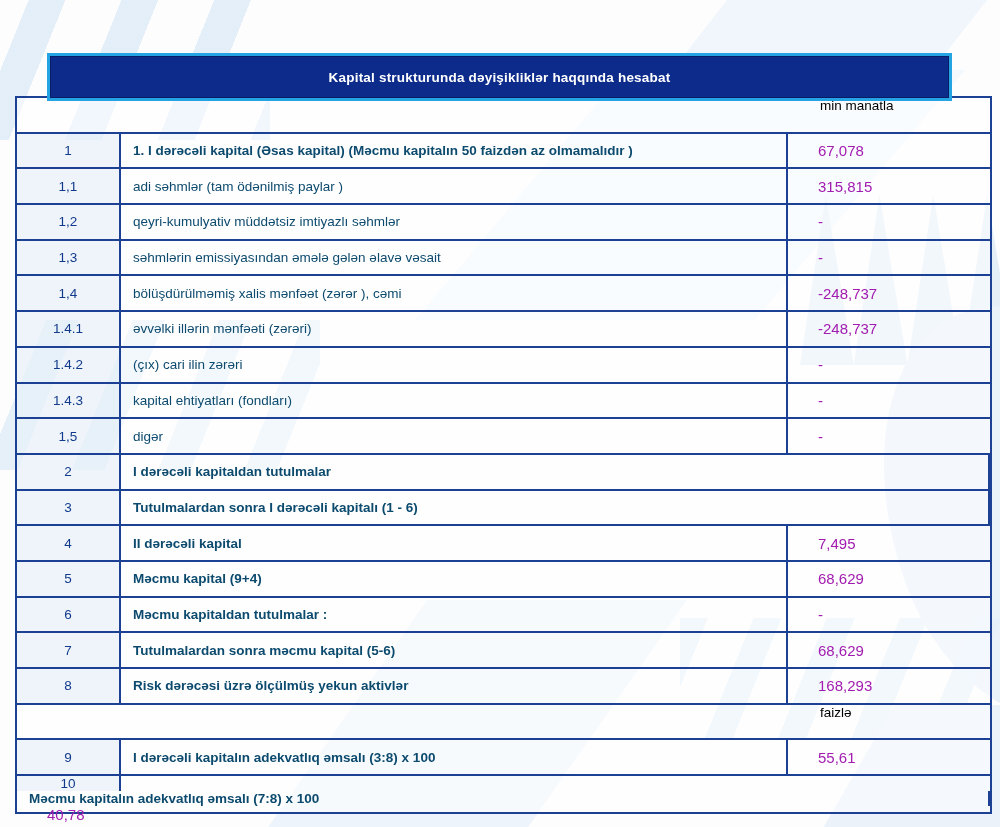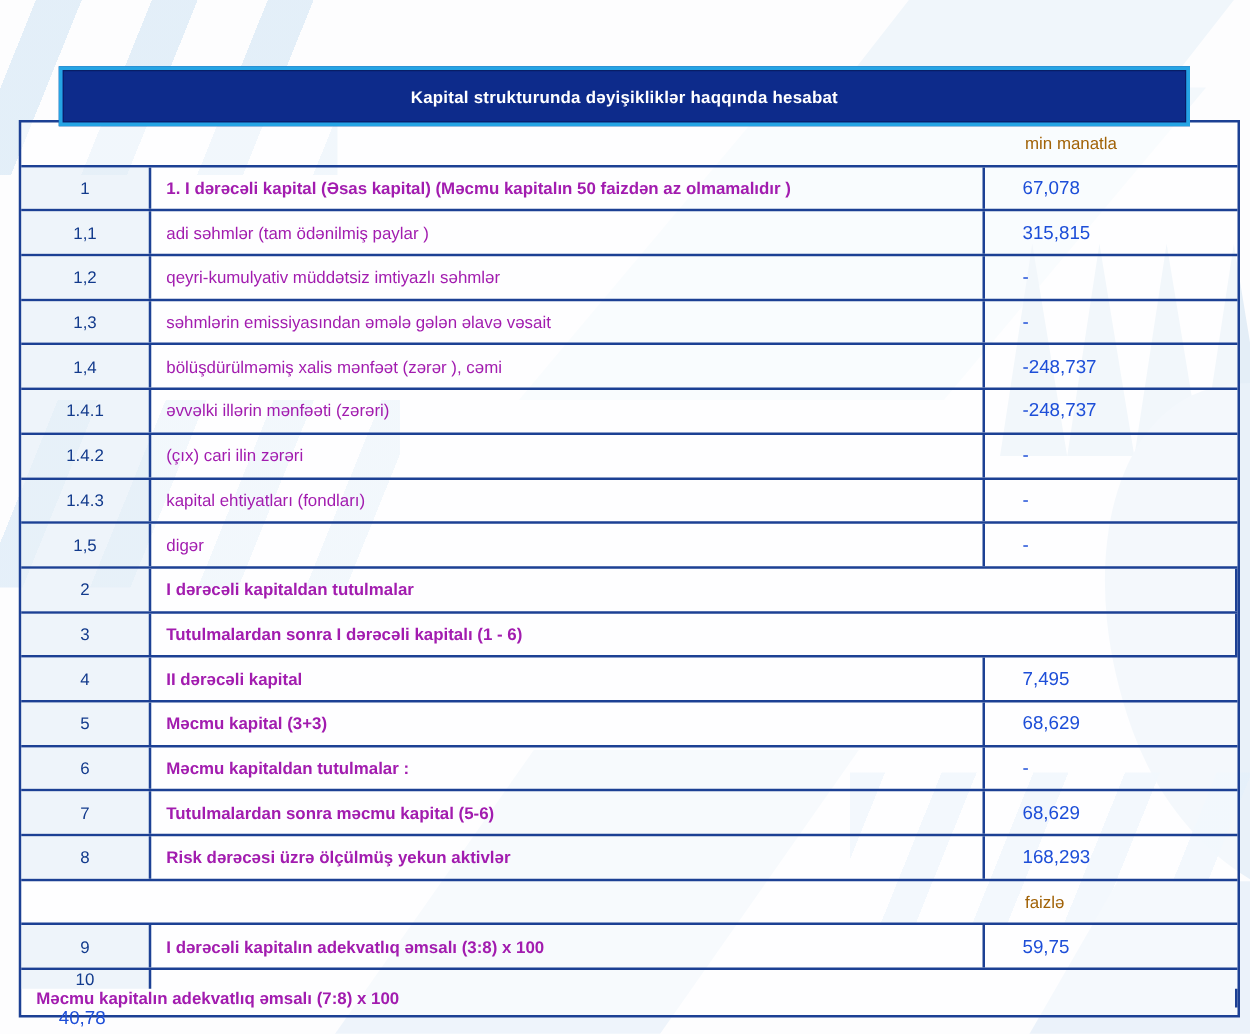--- a/index.html
+++ b/index.html
@@ -38,26 +38,26 @@
     position:absolute;left:15px;top:96px;width:977px;z-index:1;box-sizing:border-box;
     border:2px solid #1c4094;background:rgba(255,255,255,.5);
   }
   .row{display:flex;height:35.7px;border-bottom:2px solid #1c4094;box-sizing:border-box;align-items:stretch;}
   .row:last-child{border-bottom:none;flex-direction:column;}
   .c1{width:104px;border-right:2px solid #1c4094;box-sizing:border-box;
       display:flex;align-items:center;justify-content:center;
       font-size:13.5px;color:#123a8c;background:rgba(213,228,243,.38);}
   .c2{flex:1;border-right:2px solid #1c4094;box-sizing:border-box;
       display:flex;align-items:center;padding-left:12px;
-      font-size:13.5px;color:#a21caf;}
+      font-size:13.5px;color:#0c4a6e;}
   .c3{width:202px;box-sizing:border-box;display:flex;align-items:center;
-      padding-left:30px;font-size:15px;color:#1d4ed8;}
+      padding-left:30px;font-size:15px;color:#a21caf;}
   .b .c2{font-weight:bold;}
-  .unitrow{display:flex;align-items:center;height:35.7px;border-bottom:2px solid #1c4094;
-      box-sizing:border-box;padding-left:803px;font-size:13.5px;color:#a16207;}
+  .unitrow{display:flex;align-items:flex-start;height:35.7px;border-bottom:2px solid #1c4094;
+      box-sizing:border-box;padding-left:803px;font-size:13.5px;color:#000000;}
 </style>
 </head>
 <body>
 
 <div class="wm" id="wm1"></div>
 <div class="wm" id="wm2"></div>
 <div class="wm" id="wm9"></div>
 <div class="wm" id="wm3"></div>
 <div class="wm" id="wm4"></div>
 <div class="wm" id="wm5"></div>
@@ -128,21 +128,21 @@
     <div class="c1">3</div>
     <div class="c2">Tutulmalardan  sonra I dərəcəli kapitalı (1 - 6)</div>
   </div>
   <div class="row b">
     <div class="c1">4</div>
     <div class="c2">II dərəcəli  kapital</div>
     <div class="c3">7,495</div>
   </div>
   <div class="row b">
     <div class="c1">5</div>
-    <div class="c2">Məcmu kapital (3+3)</div>
+    <div class="c2">Məcmu kapital (9+4)</div>
     <div class="c3">68,629</div>
   </div>
   <div class="row b">
     <div class="c1">6</div>
     <div class="c2">Məcmu kapitaldan tutulmalar :</div>
     <div class="c3">-</div>
   </div>
   <div class="row b">
     <div class="c1">7</div>
     <div class="c2">Tutulmalardan sonra məcmu kapital (5-6)</div>
@@ -154,21 +154,21 @@
     <div class="c3">168,293</div>
   </div>
 
   <div class="unitrow">
     <span>faizlə</span>
   </div>
 
   <div class="row b">
     <div class="c1">9</div>
     <div class="c2">I dərəcəli  kapitalın  adekvatlıq əmsalı (3:8) x 100</div>
-    <div class="c3">59,75</div>
+    <div class="c3">55,61</div>
   </div>
   <div class="row b">
     <div class="c1">10</div>
     <div class="c2">Məcmu kapitalın  adekvatlıq  əmsalı (7:8) x 100</div>
     <div class="c3">40,78</div>
   </div>
 
 </div>
 
 </body></html>

